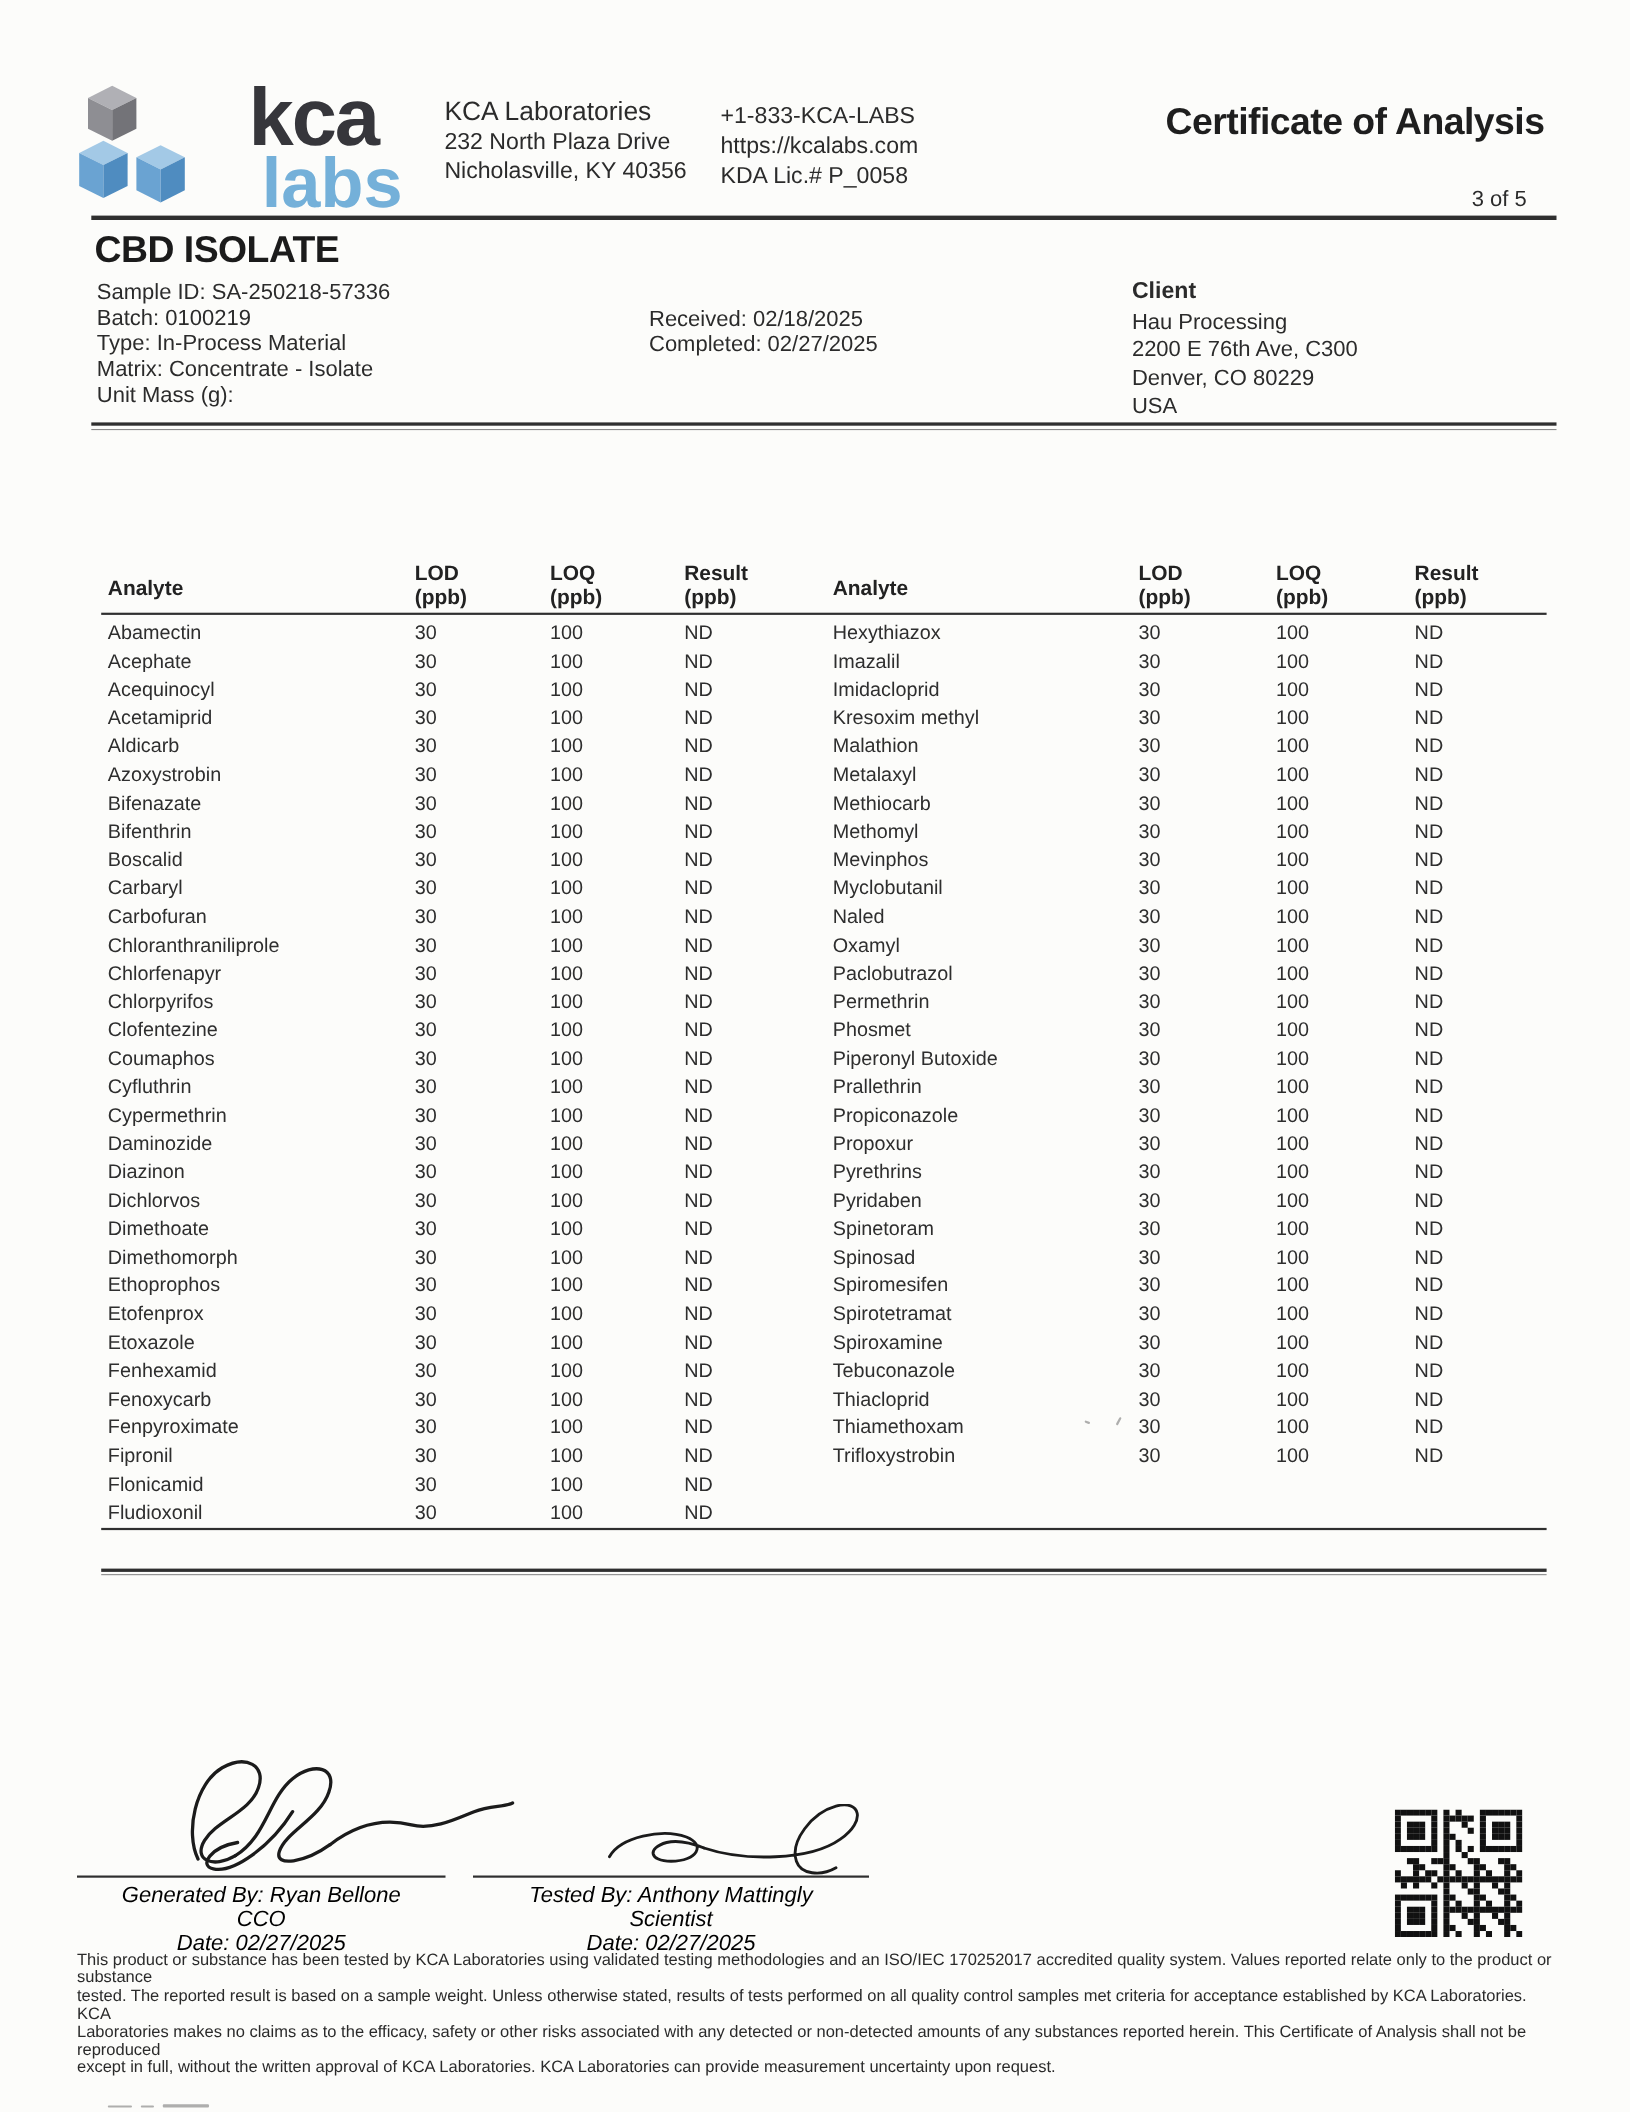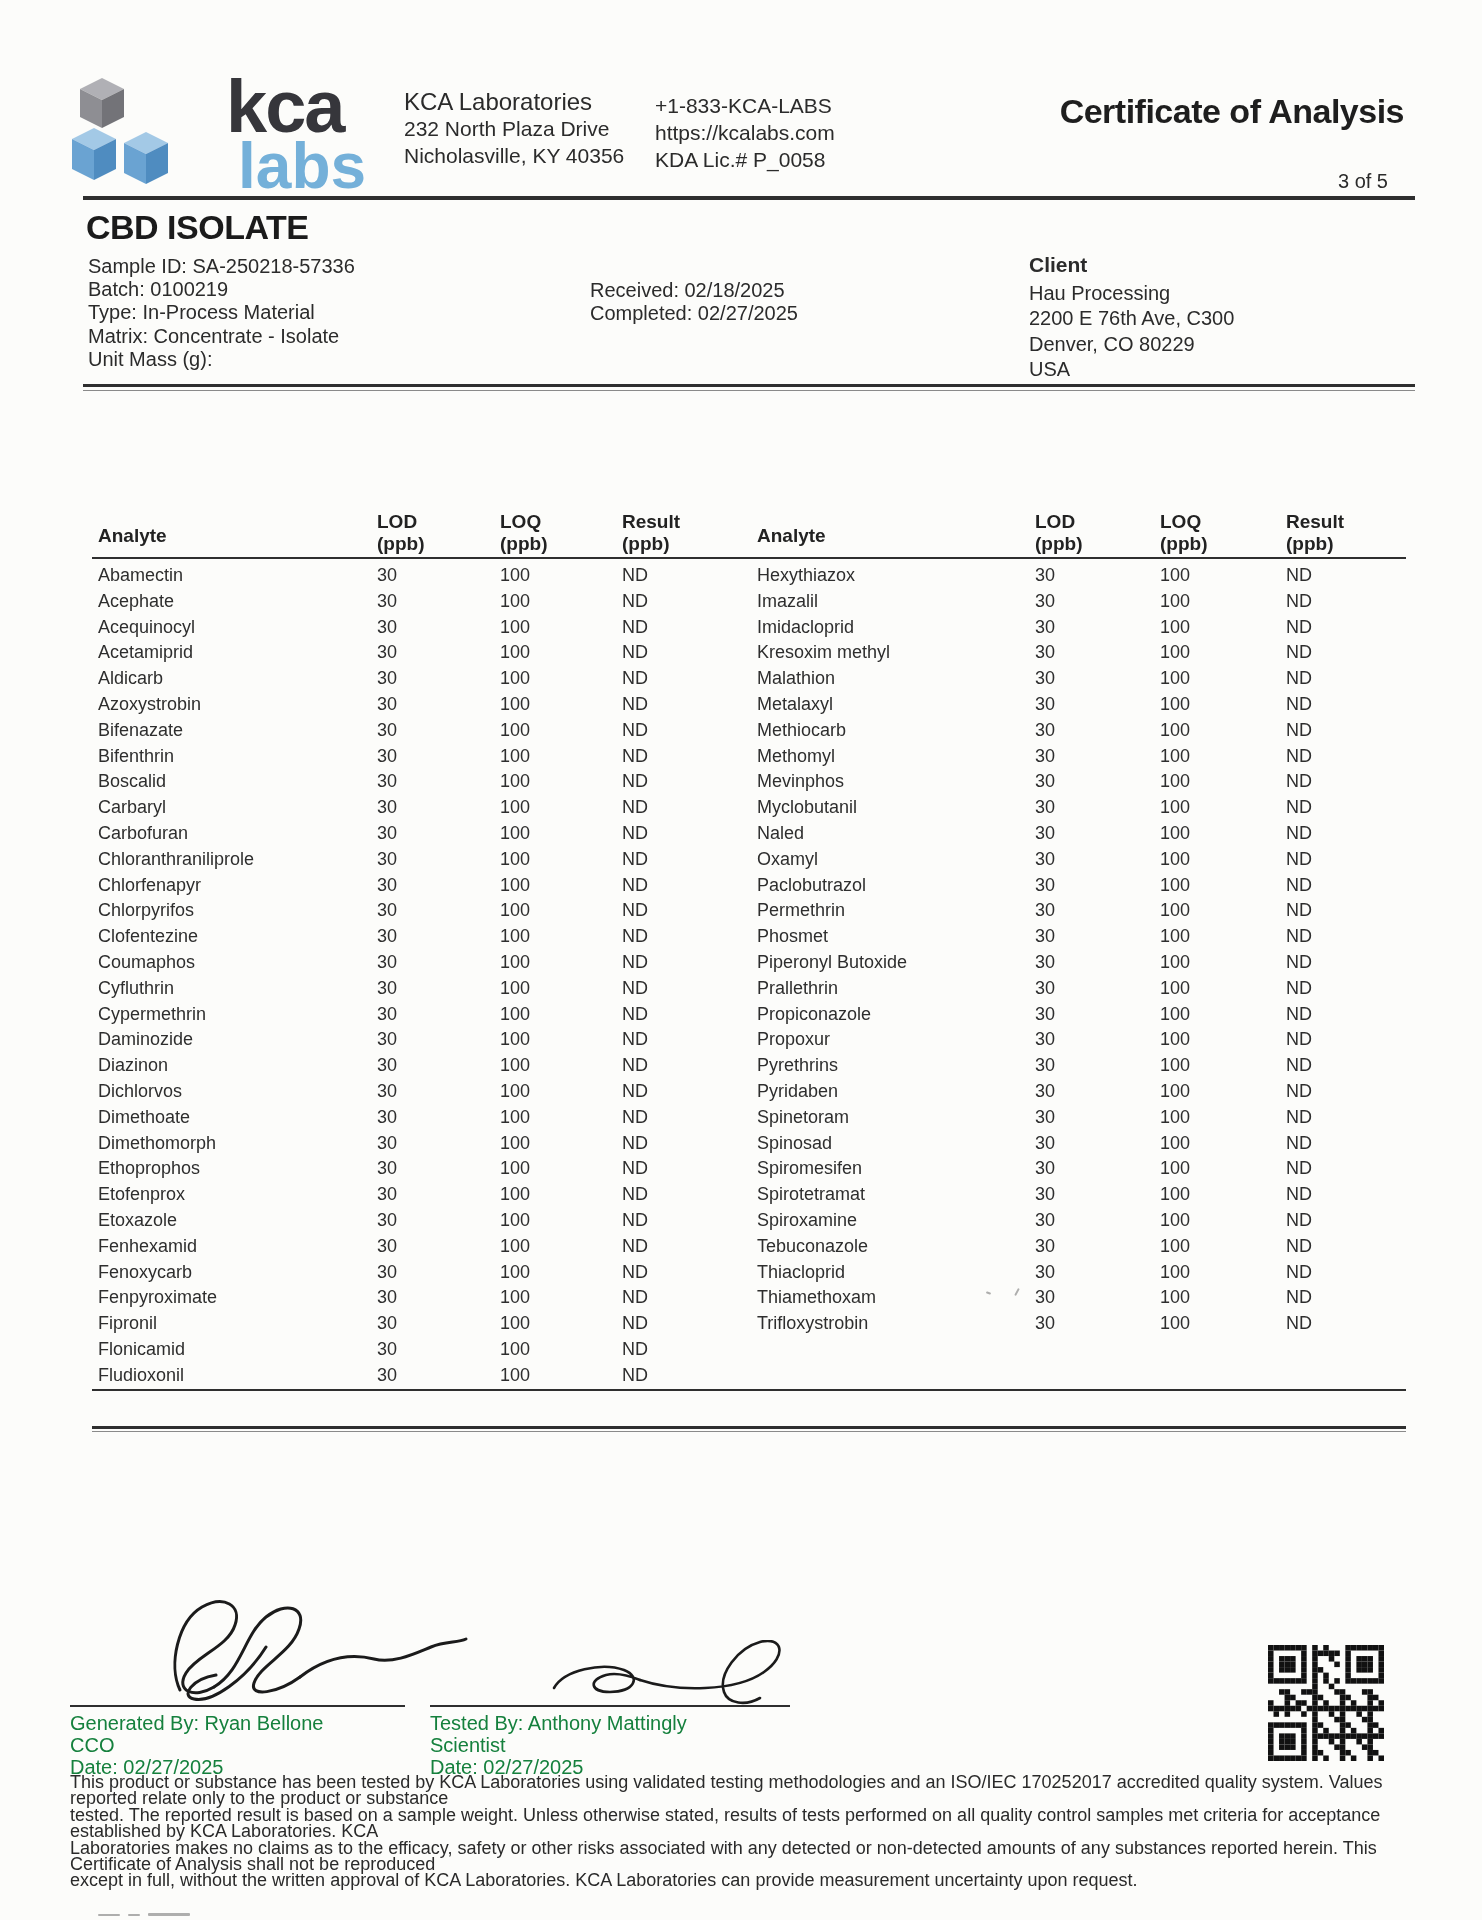--- a/index.html
+++ b/index.html
@@ -18,22 +18,22 @@
   .page-num{font-size:20px;color:#2b2b2b;}
   .product-title{font-size:34px;font-weight:bold;letter-spacing:-0.5px;color:#1b1b1b;}
   .info-block{font-size:20px;line-height:23.2px;color:#2b2b2b;}
   .client-block{font-size:20px;line-height:25.6px;color:#2b2b2b;}
   .client-label{font-weight:bold;font-size:21px;margin-bottom:3px;}
   .section-title{font-size:32px;font-weight:bold;letter-spacing:-0.5px;color:#1d1d1d;}
   .thead{position:absolute;font-weight:bold;font-size:19px;line-height:22px;color:#222;white-space:nowrap;}
   .ptable{position:absolute;display:grid;font-size:18px;color:#2e2e2e;}
   .ptable > div{line-height:25.8px;white-space:nowrap;overflow:visible;}
   .footnote{font-size:16px;color:#1f1f1f;white-space:nowrap;}
-  .sig-text{font-size:20px;line-height:22px;color:#15803d;text-align:left;}
-  .fineprint{font-size:18px;line-height:16.4px;color:#2a2a2a;}
+  .sig-text{font-size:20px;line-height:22px;color:#000000;text-align:center;font-style:italic;}
+  .fineprint{font-size:15px;line-height:16.4px;color:#2a2a2a;}
   .logo-kca{font-size:74px;font-weight:800;letter-spacing:-2px;color:#36363b;line-height:1;}
   .logo-labs{font-size:64px;font-weight:800;letter-spacing:0;color:#74b0d9;line-height:1;}
   .artifact{position:absolute;background:#6e6e6e;opacity:.55;border-radius:1px;}
 </style>
 </head>
 <body>
 
 <div class="page">
 
   <svg class="abs" style="left:62px;top:76px;" width="152" height="126" viewBox="0 0 152 126">

